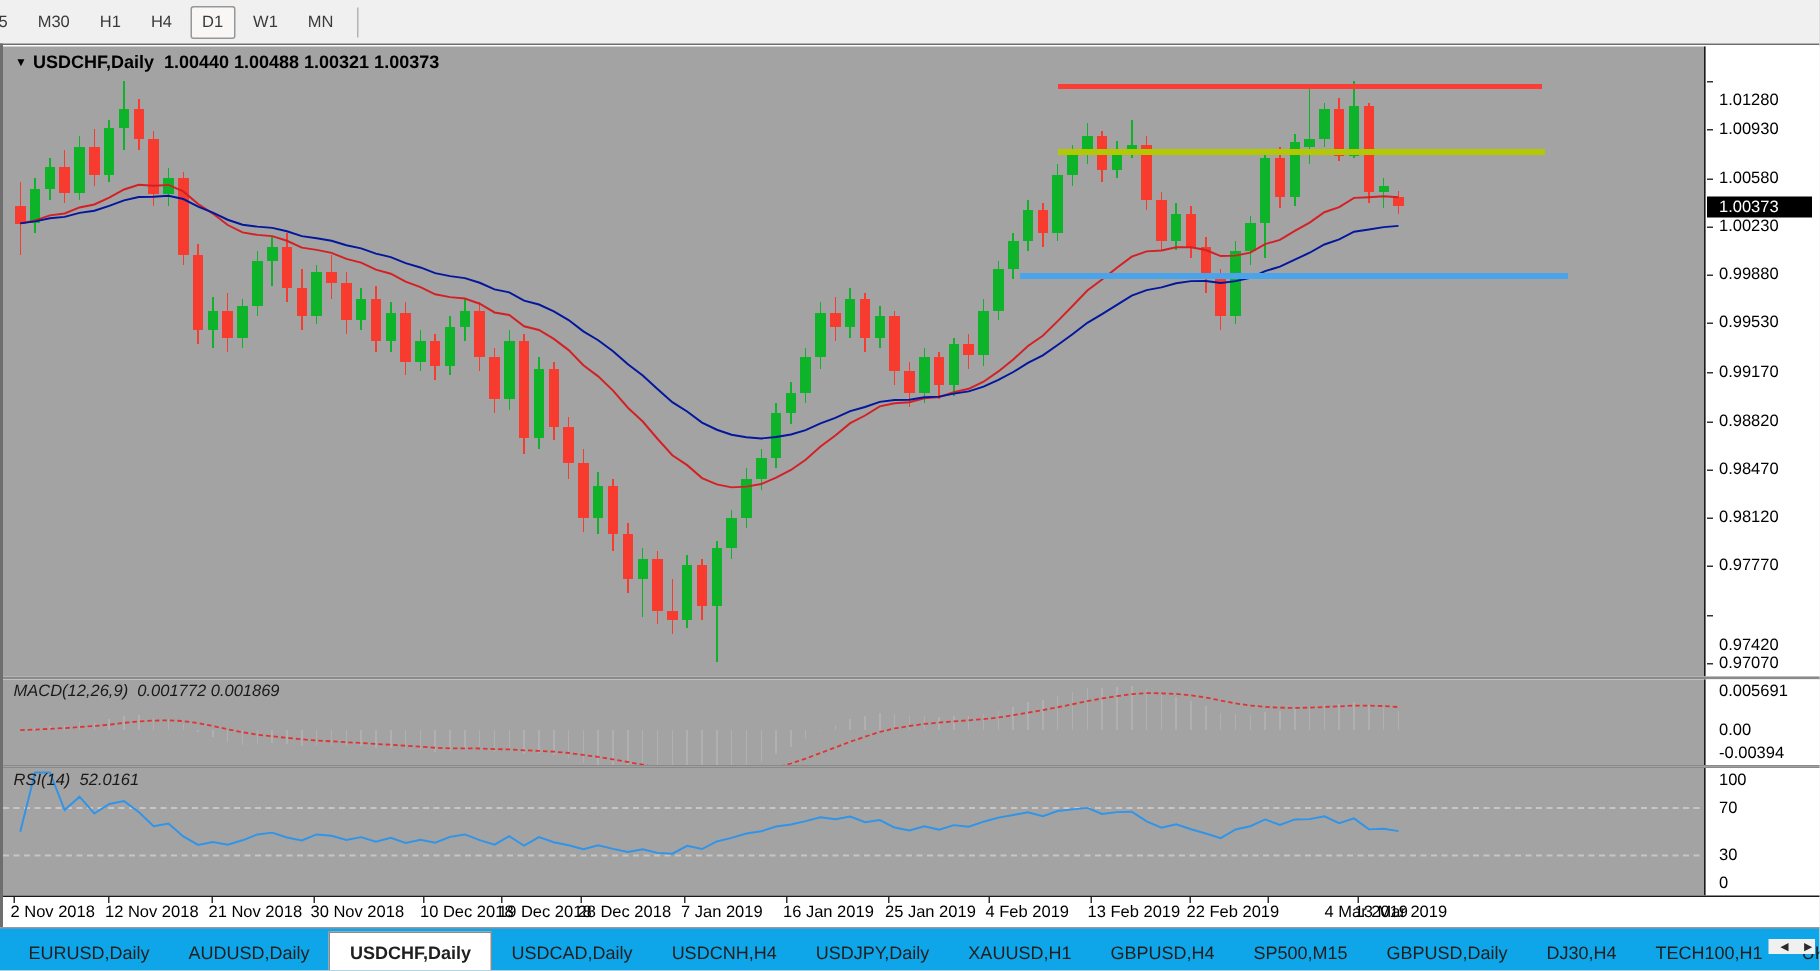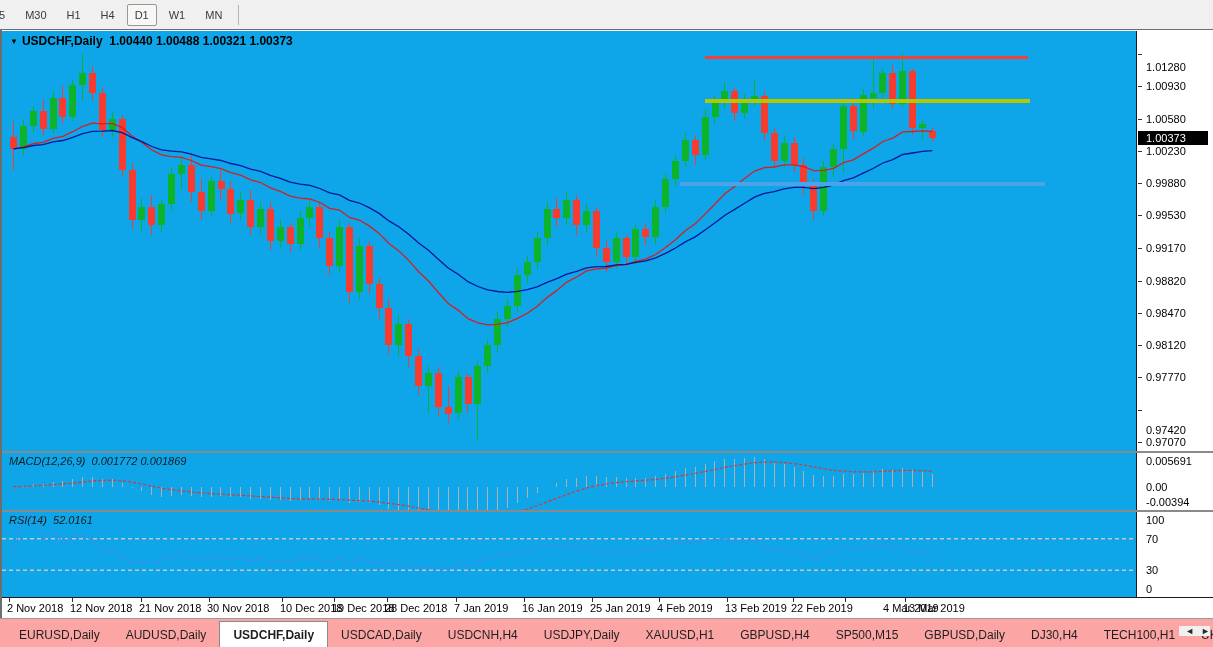--- a/index.html
+++ b/index.html
@@ -15,21 +15,21 @@
     font-family:"Liberation Sans",sans-serif; }
   .tfbtn.active { background:#f8f7f5; border:1px solid #979797; border-radius:2px; }
   .tfbtn.clipped { margin-left:-9px; }
   .toolbar-sep { width:1px; height:20px; background:#b4b4b4; margin:0 6px; }
 
   
   #window { position:absolute; top:29px; left:0; width:1213px; height:589px;
     background:#fff; border-top:1px solid #6e6e6e; border-left:2px solid #6e6e6e; }
   .panel { position:absolute; left:0; width:1213px; background:#fff; }
   .plot { position:absolute; left:0; top:0; height:100%; width:1135px;
-    border-right:1px solid #1a1a1a; overflow:hidden; background:#0ea5e9; }
+    border-right:1px solid #1a1a1a; overflow:hidden; background:#a3a3a3; }
   .axis { position:absolute; left:1136px; top:0; height:100%; width:77px;
     background:#fff; overflow:hidden; }
   .tick-label { position:absolute; left:8px; font-size:11px; color:#000; white-space:nowrap; }
   .tick-mark { position:absolute; left:0; width:4px; height:1px; background:#333; }
   #main-panel  { top:1px;   height:420px; }
   #macd-panel  { top:423px; height:57px;  }
   #rsi-panel   { top:482px; height:85px;  }
   .panel-sep { position:absolute; left:0; width:1213px; height:2px; background:#e8e8e8;
     border-top:1px solid #8a8a8a; border-bottom:1px solid #8a8a8a; }
   #sep1 { top:421px; } #sep2 { top:480px; }
@@ -43,21 +43,21 @@
   #price-tag { position:absolute; left:0; width:70px; height:14px; background:#000;
     color:#fff; font-size:11px; line-height:14px; padding-left:8px; }
 
   
   #date-panel { top:567px; height:22px; border-top:1px solid #1a1a1a; background:#fff; }
   .date-label { position:absolute; top:4px; font-size:11px; color:#000; white-space:nowrap; }
   .date-tick { position:absolute; top:0; width:1px; height:4px; background:#333; }
 
   
   #tabbar { position:absolute; top:618px; left:0; width:1213px; height:29px;
-    background:#fca5a5; border-top:1px solid #9a9a9a; display:flex; align-items:flex-end;
+    background:#0ea5e9; border-top:1px solid #9a9a9a; display:flex; align-items:flex-end;
     padding-left:6px; overflow:hidden; }
   .tab { height:24px; padding:0 13px; font-size:12px; color:#1f1f1f; display:flex;
     align-items:center; white-space:nowrap; cursor:default; }
   .tab.active { background:#fff; font-weight:bold; border:1px solid #8a8a8a;
     border-bottom:none; height:26px; margin-top:-2px; }
   .tabsep { width:1px; height:13px; background:#b2b2b2; align-self:center; }
   #tab-arrows { position:absolute; right:3px; top:7px; display:flex; gap:7px;
     font-size:9px; color:#2a2a2a; background:#f0f0f0; padding-left:6px; }
   #tab-arrows span { cursor:default; }
   svg { display:block; }

